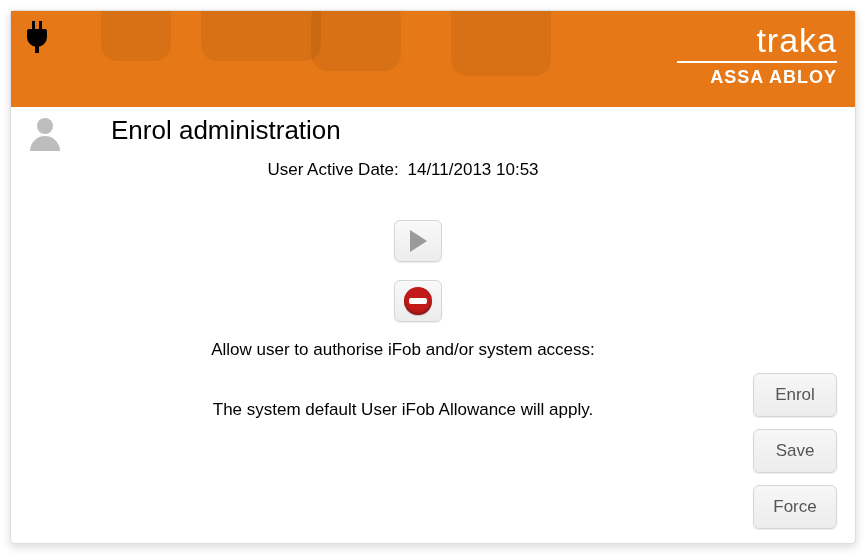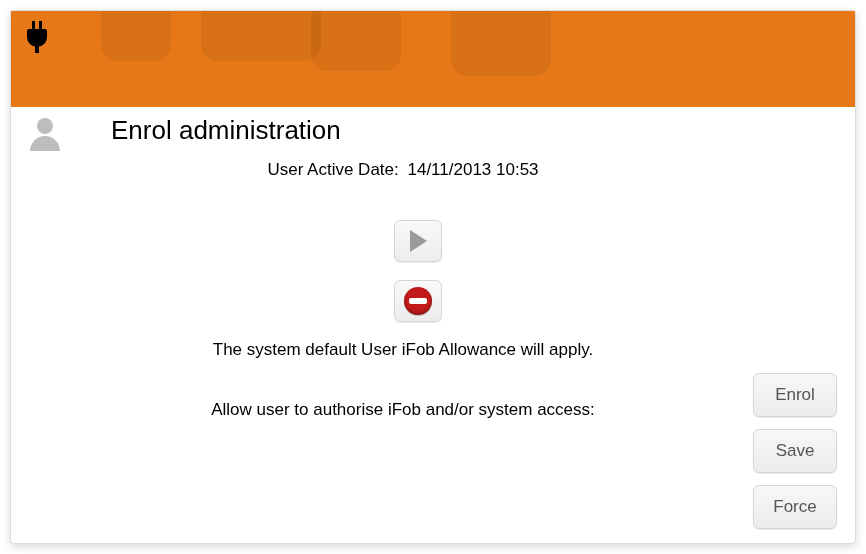--- a/index.html
+++ b/index.html
@@ -203,20 +203,24 @@
       <div class="shape s4"></div>
     </div>
     <div class="plug-icon">
       <svg width="26" height="32" viewBox="0 0 26 32">
         <rect x="7" y="0" width="3" height="8" fill="#000"></rect>
         <rect x="14" y="0" width="3" height="8" fill="#000"></rect>
         <path d="M4 8 h16 a2 2 0 0 1 2 2 v6 a10 10 0 0 1 -20 0 v-6 a2 2 0 0 1 2 -2 z" fill="#000"></path>
         <rect x="10" y="22" width="4" height="10" fill="#000"></rect>
       </svg>
     </div>
+    <div class="brand">
+      <div class="brand-traka">traka</div>
+      <div class="brand-sub">ASSA ABLOY</div>
+    </div>
   </div>
 
   <div class="content">
     <div class="user-icon-wrap">
       <svg width="40" height="40" viewBox="0 0 40 40">
         <circle cx="20" cy="13" r="8" fill="#bdbdbd"></circle>
         <path d="M5 38 a15 15 0 0 1 30 0 z" fill="#bdbdbd"></path>
       </svg>
     </div>
     <div class="title-row">
@@ -247,37 +251,37 @@
       </div>
 
       <div class="row">
         <div class="btns-cell">
           <div class="btn">
             <div class="prohibit"></div>
           </div>
         </div>
       </div>
 
+      <div class="row">
+        <div class="label">Allow user to authorise iFob and/or system access:</div>
+        <div class="btns-cell">
+          <div class="btn">
+            <div class="prohibit"></div>
+          </div>
+        </div>
+      </div>
+
       <div class="row allowance-row">
         <div class="label">The system default User iFob Allowance will apply.</div>
         <div class="btns-cell">
           <div class="btn">
             <div class="triangle-up"></div>
           </div>
           <div class="btn">
             <div class="triangle-down"></div>
-          </div>
-        </div>
-      </div>
-
-      <div class="row">
-        <div class="label">Allow user to authorise iFob and/or system access:</div>
-        <div class="btns-cell">
-          <div class="btn">
-            <div class="prohibit"></div>
           </div>
         </div>
       </div>
 
     </div>
   </div>
 
   <div class="side-buttons">
     <div class="side-btn">Enrol</div>
     <div class="side-btn">Save</div>

